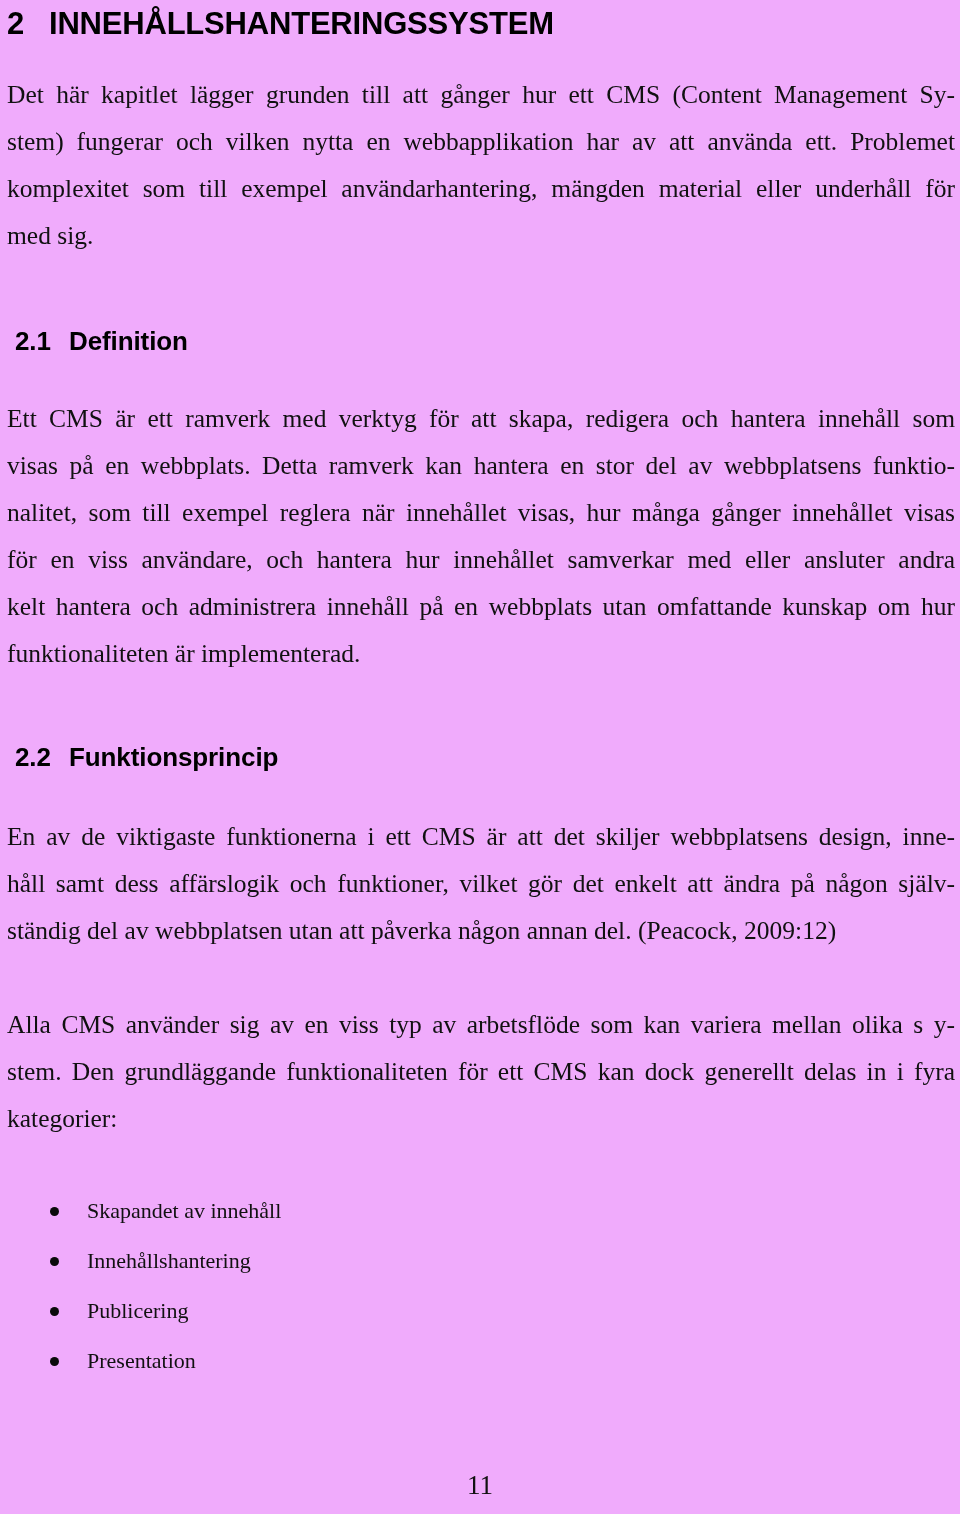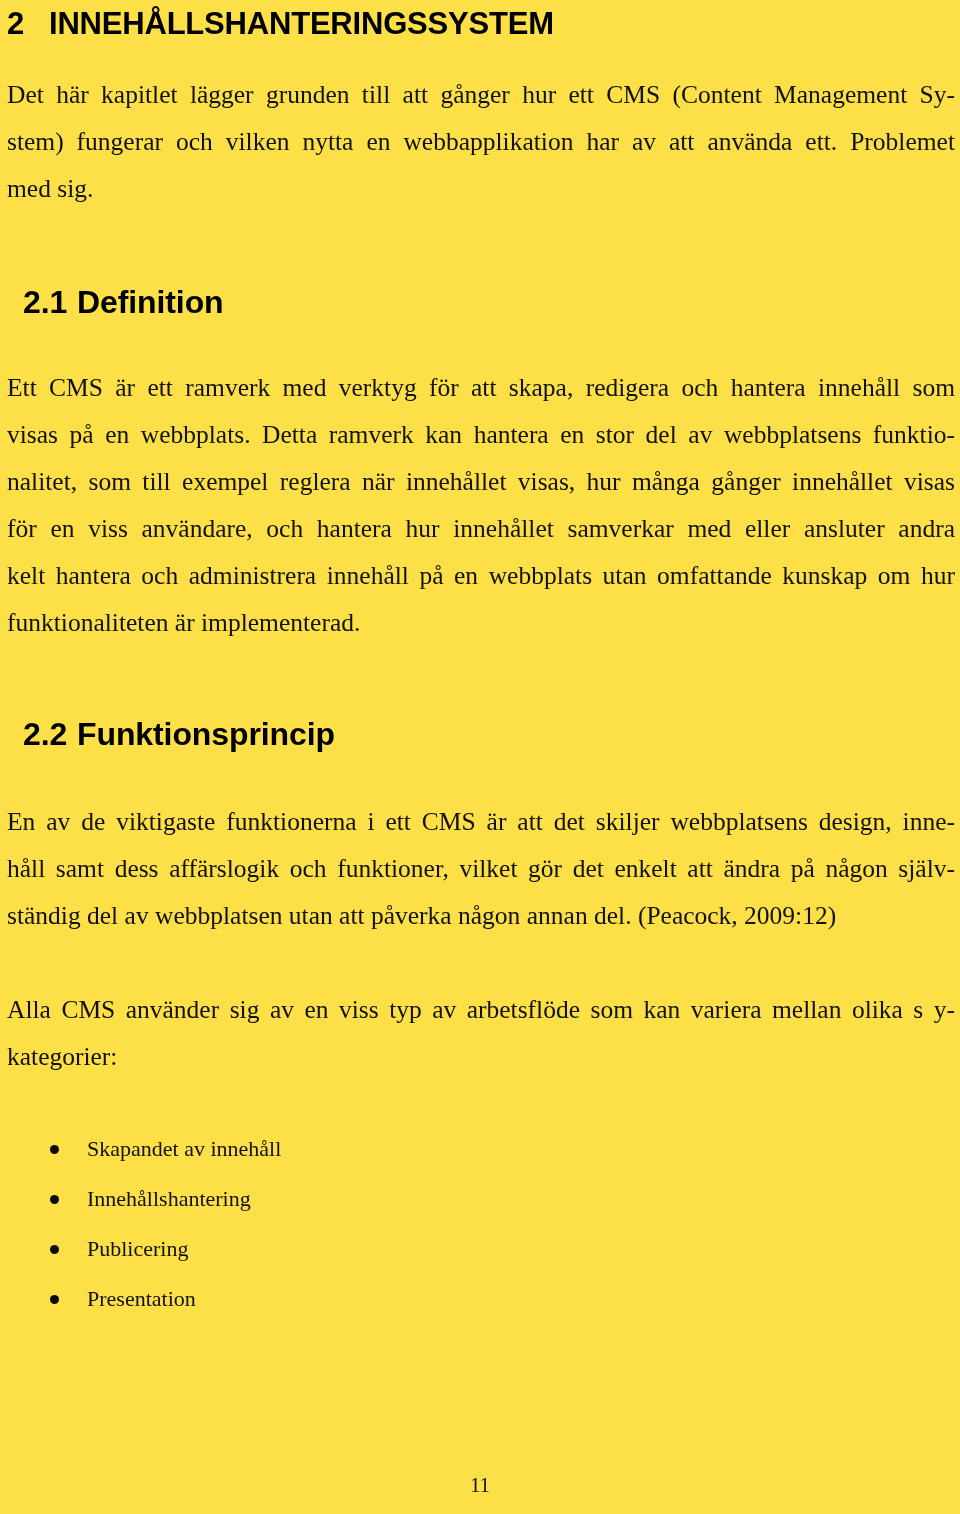--- a/index.html
+++ b/index.html
@@ -19,21 +19,21 @@
   }
 
   .page {
     position: absolute;
     left: 0;
     top: 0;
     width: 960px;
     height: 1514px;
     box-sizing: border-box;
     padding: 0 5px 0 5px;
-    background: #fde047;
+    background: #f0abfc;
   }
 
   
   .h1 {
     font-family: "Liberation Sans", "DejaVu Sans", sans-serif;
     font-weight: bold;
     font-size: 31px;
     line-height: 38px;
     letter-spacing: -0.2px;
     color: #000000;
@@ -42,25 +42,25 @@
     white-space: nowrap;
   }
   .h1 .num {
     display: inline-block;
     min-width: 42px;
   }
 
   .h2 {
     font-family: "Liberation Sans", "DejaVu Sans", sans-serif;
     font-weight: bold;
-    font-size: 32px;
+    font-size: 26px;
     line-height: 32px;
     letter-spacing: -0.1px;
     color: #000000;
-    margin: 16px;
+    margin: 8px;
     padding-left: 2px;
     white-space: nowrap;
   }
   .h2 .num {
     display: inline-block;
     min-width: 54px;
   }
 
   
   .para {
@@ -105,39 +105,40 @@
     transform: translateY(21px);
   }
 
   
   .folio {
     position: absolute;
     left: 0;
     right: 0;
     bottom: 14px;
     text-align: center;
-    font-size: 21px;
+    font-size: 27px;
     line-height: 30px;
     color: #111111;
   }
 </style>
 </head>
 <body>
 
 <div class="page">
 
   <h1 class="h1">
     <span class="num">2</span><span>INNEHÅLLSHANTERINGSSYSTEM</span>
   </h1>
 
   <span class="vspace" style="height:28px"></span>
 
   <p class="para">
     <span class="ln" style="white-space: normal; text-align: justify; text-align-last: justify;">Det här kapitlet lägger grunden till att gånger hur ett CMS (Content Management Sy-</span>
     <span class="ln" style="white-space: normal; text-align: justify; text-align-last: justify;">stem) fungerar och vilken nytta en webbapplikation har av att använda ett. Problemet</span>
+    <span class="ln" style="white-space: normal; text-align: justify; text-align-last: justify;">komplexitet som till exempel användarhantering, mängden material eller underhåll för</span>
     <span class="ln">med sig.</span>
   </p>
 
   <span class="vspace" style="height:58px"></span>
 
   <h2 class="h2">
     <span class="num">2.1</span><span>Definition</span>
   </h2>
 
   <span class="vspace" style="height:30px"></span>
@@ -162,20 +163,21 @@
   <p class="para">
     <span class="ln" style="white-space: normal; text-align: justify; text-align-last: justify;">En av de viktigaste funktionerna i ett CMS  är att det skiljer webbplatsens design, inne-</span>
     <span class="ln" style="white-space: normal; text-align: justify; text-align-last: justify;">håll samt dess affärslogik och funktioner, vilket gör det enkelt att ändra på någon själv-</span>
     <span class="ln">ständig del av webbplatsen utan att påverka någon annan del. (Peacock, 2009:12)</span>
   </p>
 
   <span class="vspace" style="height:47px"></span>
 
   <p class="para">
     <span class="ln" style="white-space: normal; text-align: justify; text-align-last: justify;">Alla CMS använder sig av en viss typ av arbetsflöde som kan variera mellan olika s y-</span>
+    <span class="ln" style="white-space: normal; text-align: justify; text-align-last: justify;">stem. Den grundläggande funktionaliteten för ett CMS kan dock generellt delas in i fyra</span>
     <span class="ln">kategorier:</span>
   </p>
 
   <span class="vspace" style="height:44px"></span>
 
   <ul class="bullets">
     <li>
       <span class="dot"></span>
       <span>Skapandet av innehåll</span>
     </li>

